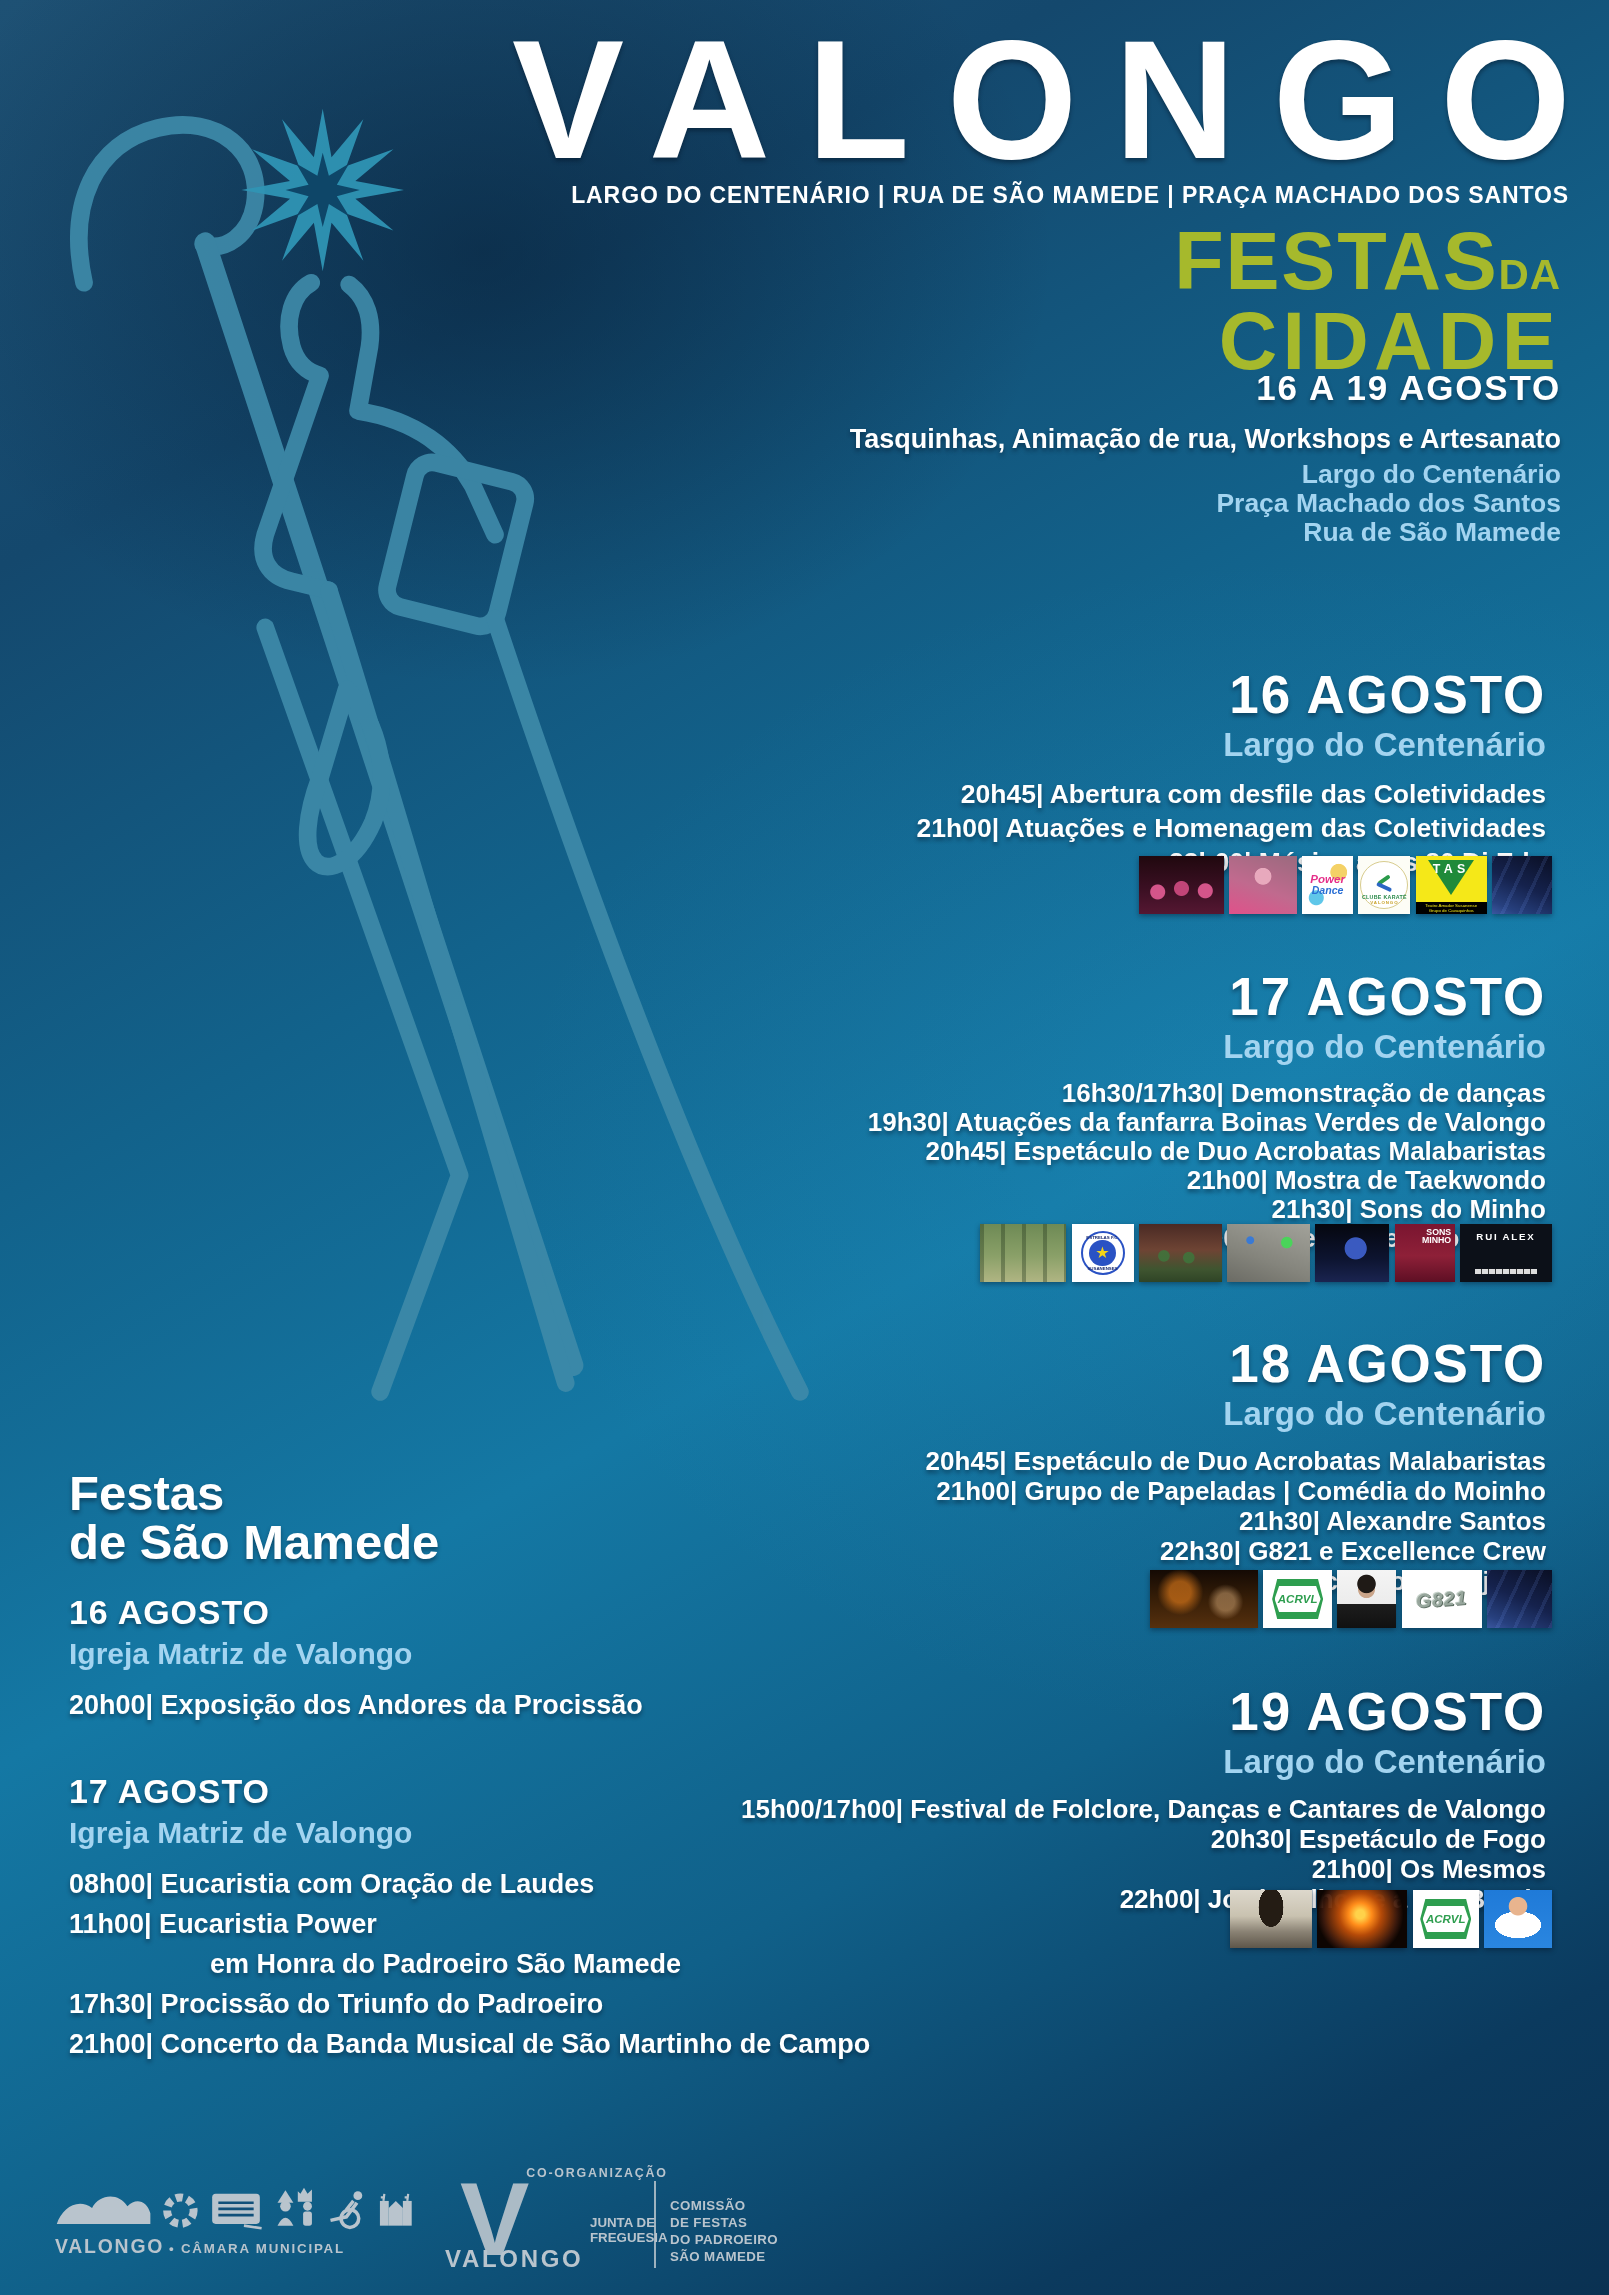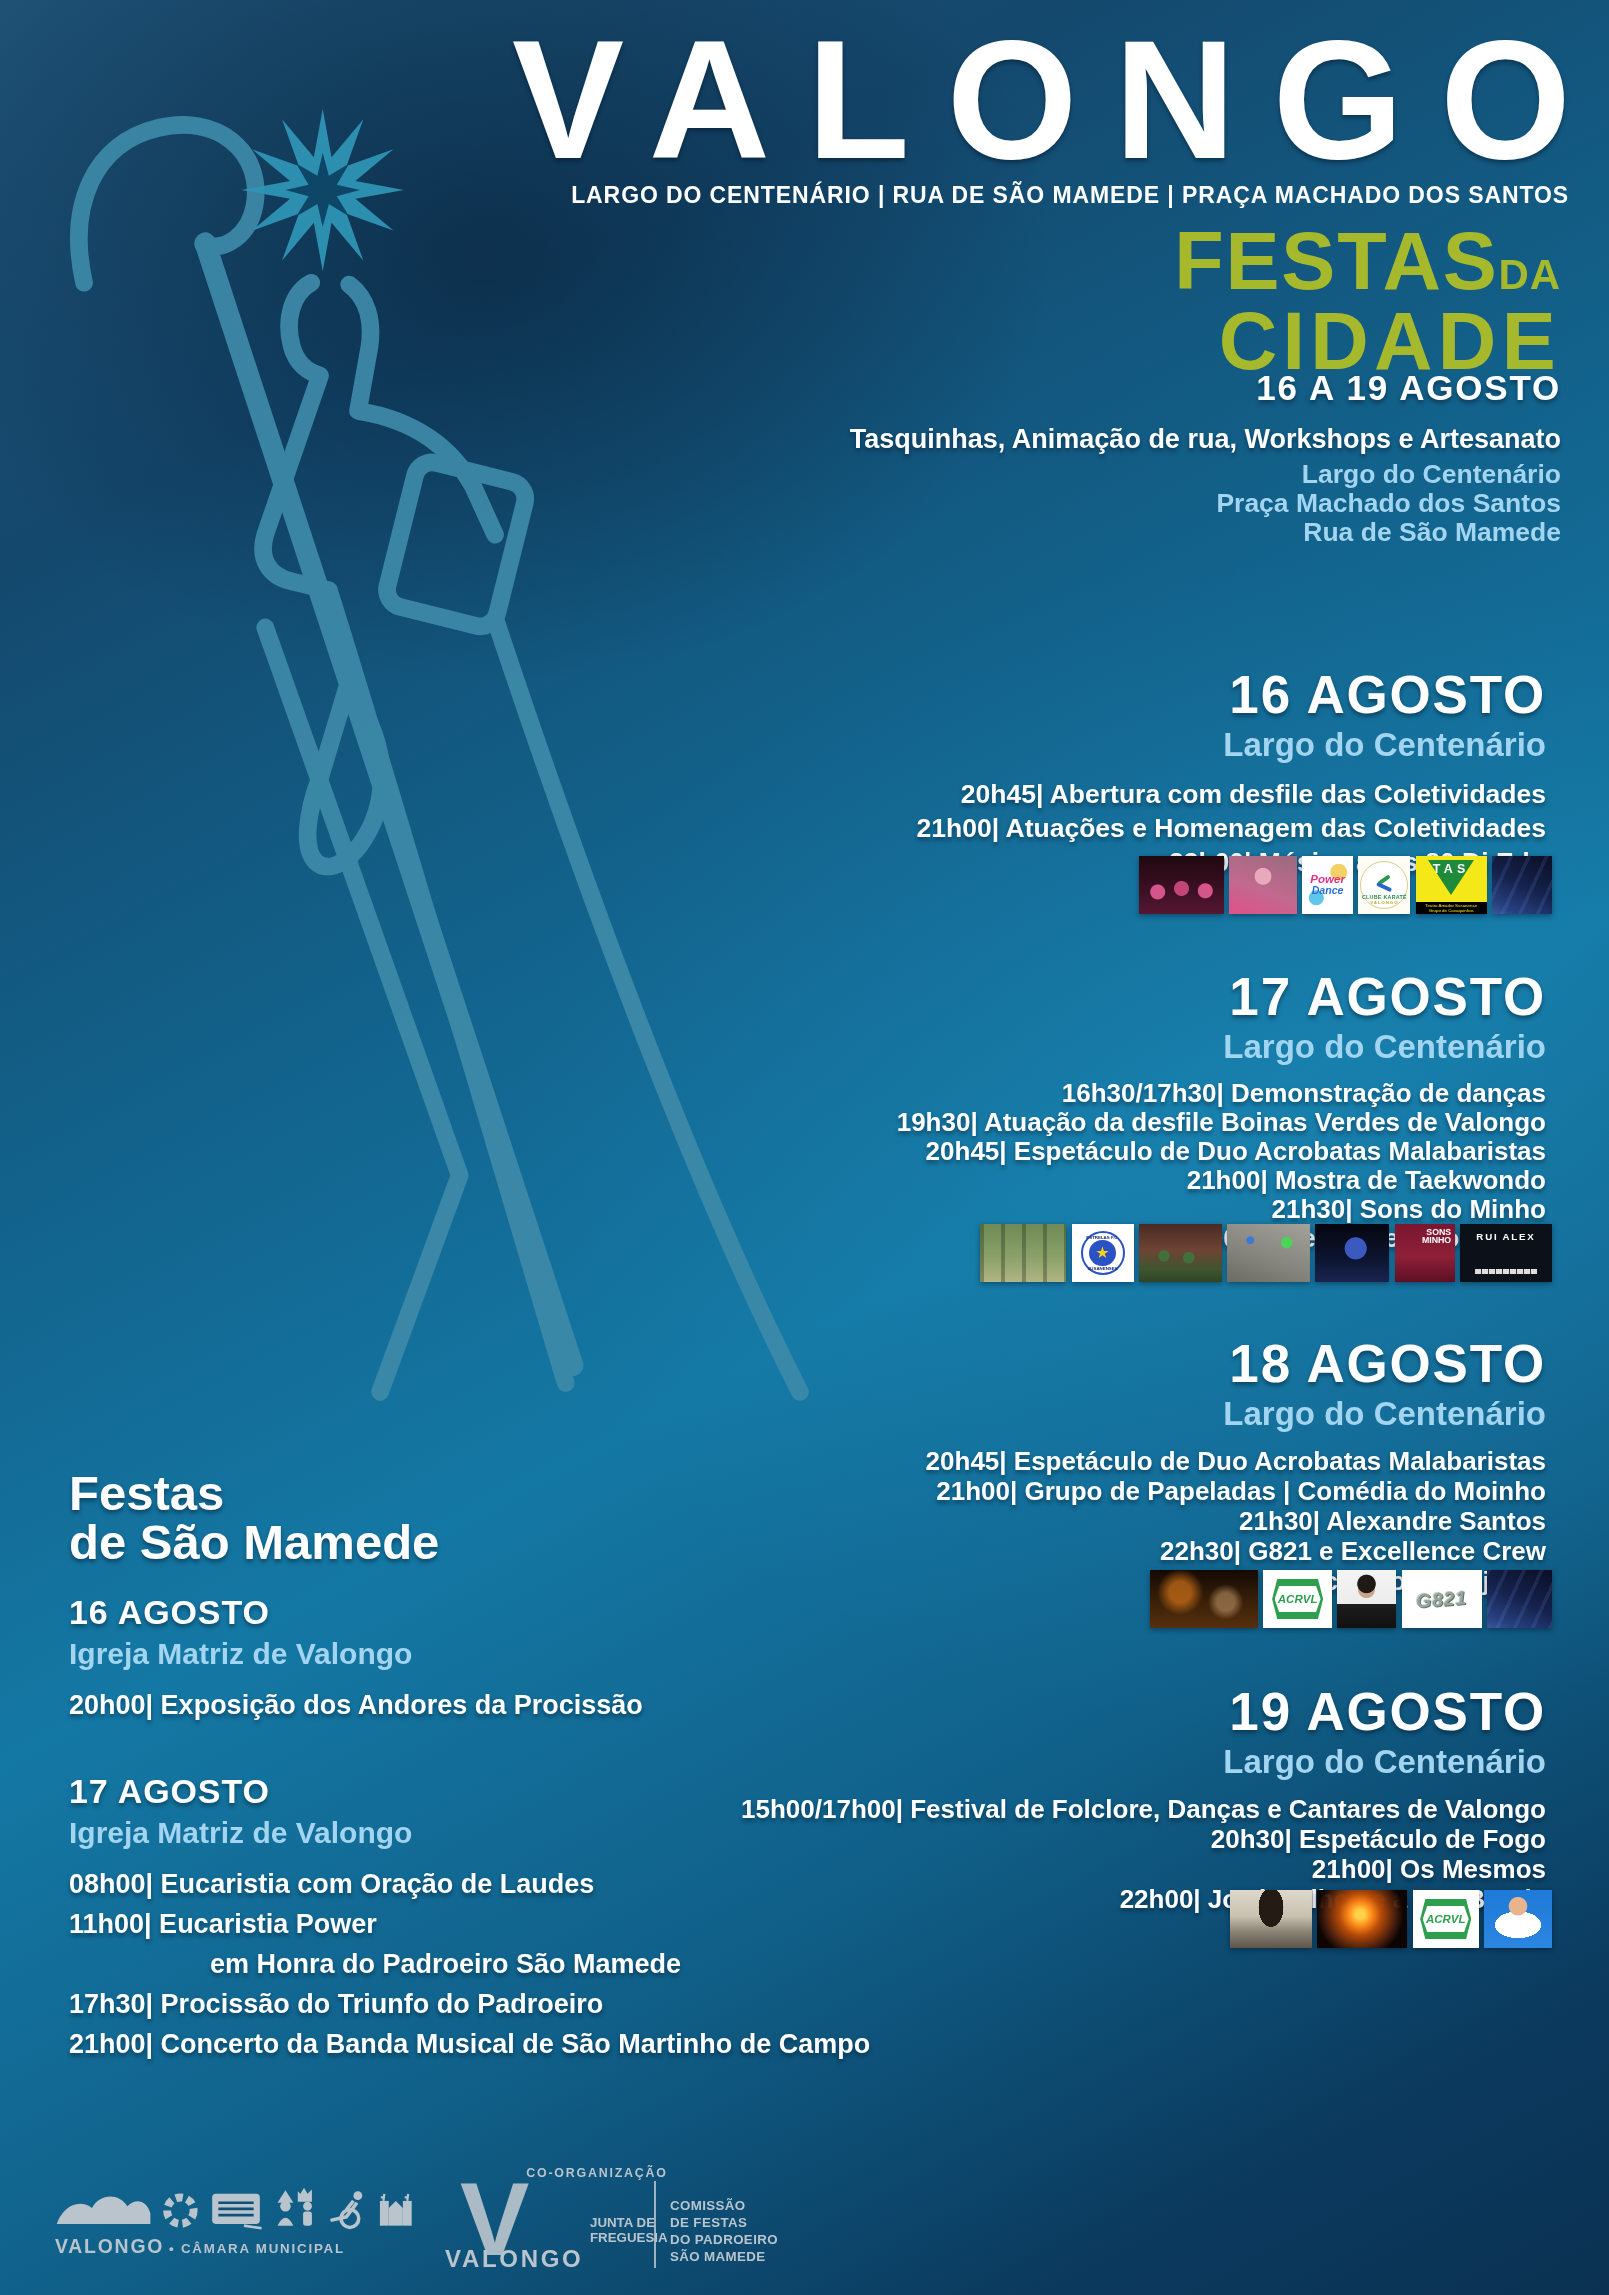--- a/index.html
+++ b/index.html
@@ -211,21 +211,21 @@
       </div>
     </div>
     <div class="thumb th-dj w68"></div>
   </div>
 
   <section id="sec17" class="abs daysec" style="top:970px">
     <div class="day-h sh">17 AGOSTO</div>
     <div class="day-v">Largo do Centenário</div>
     <div class="events sh">
       <p>16h30/17h30| Demonstração de danças</p>
-      <p>19h30| Atuação da desfile Boinas Verdes de Valongo</p>
+      <p>19h30| Atuações da fanfarra Boinas Verdes de Valongo</p>
       <p>20h45| Espetáculo de Duo Acrobatas Malabaristas</p>
       <p>21h00| Mostra de Taekwondo</p>
       <p>21h30| Sons do Minho</p>
       <p>23h00| Rui e Alex e os outros 3</p>
     </div>
   </section>
   <div class="thumbrow" style="top:1224px">
     <div class="thumb th-park"></div>
     <div class="thumb th-estrelas">
       <div class="est">

